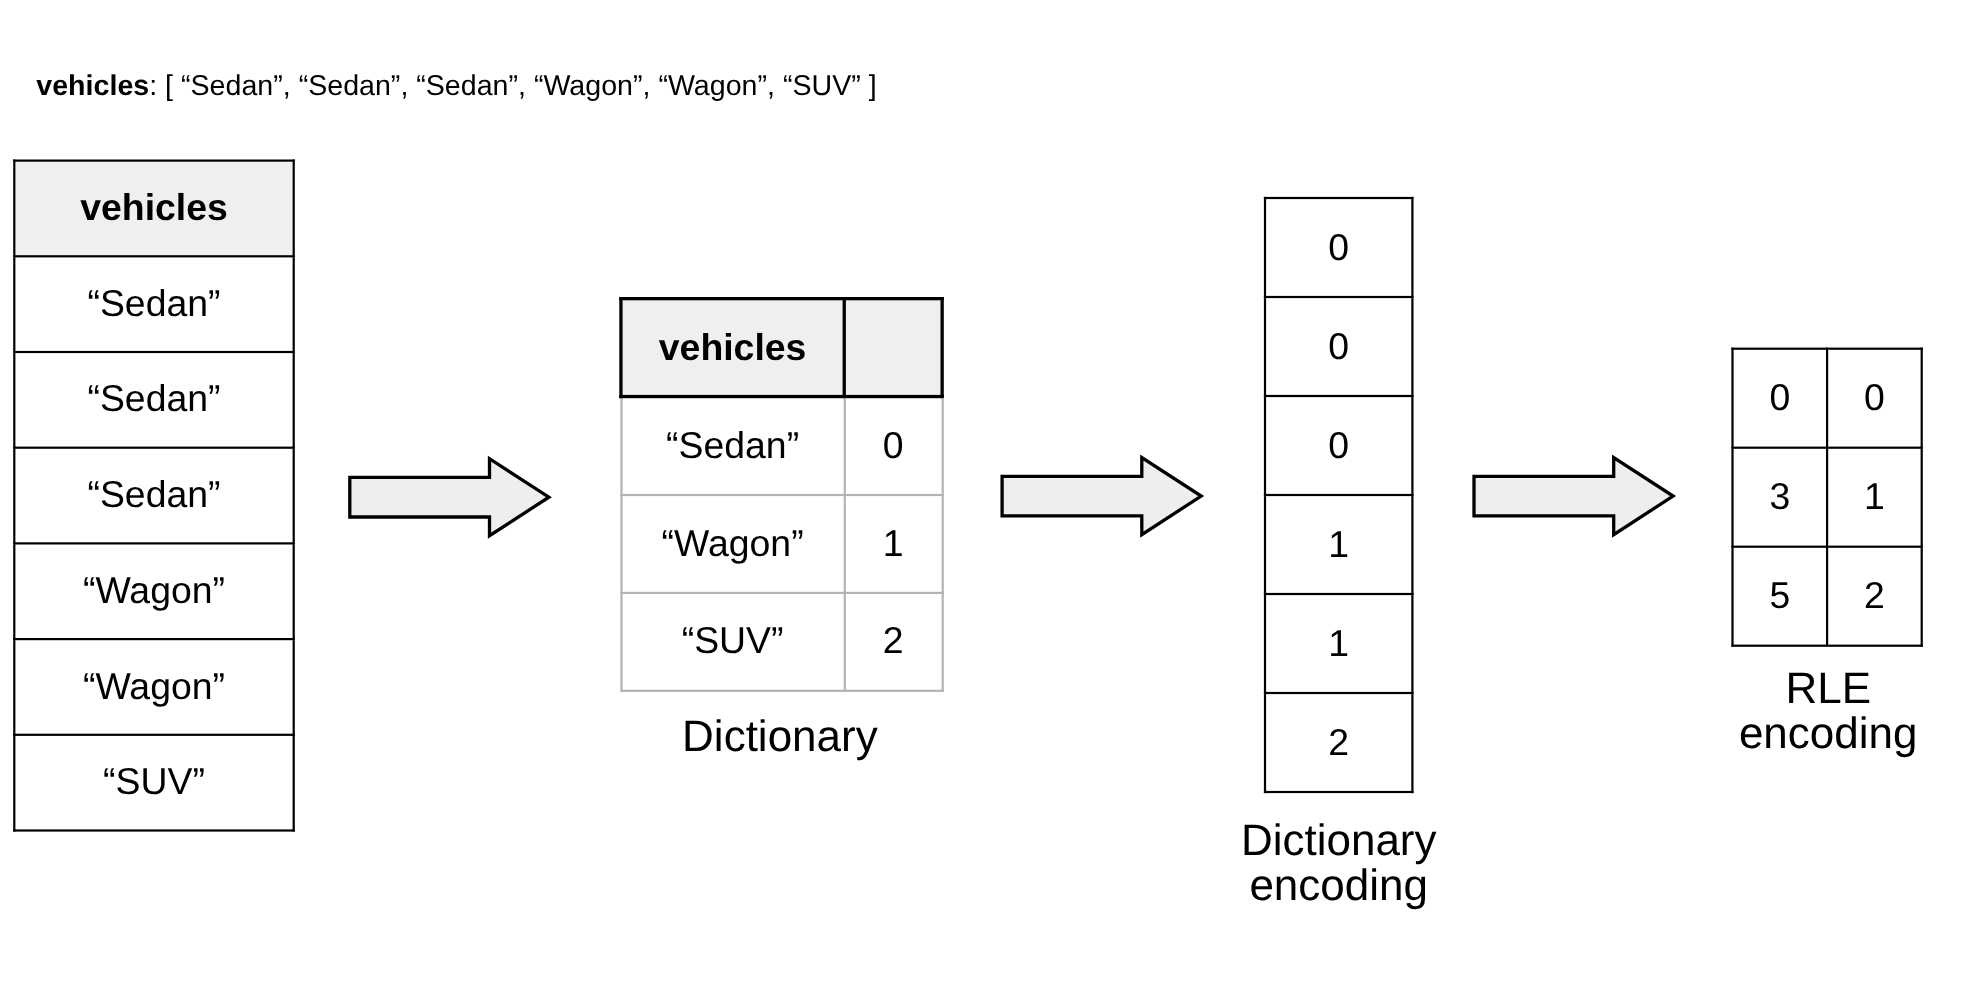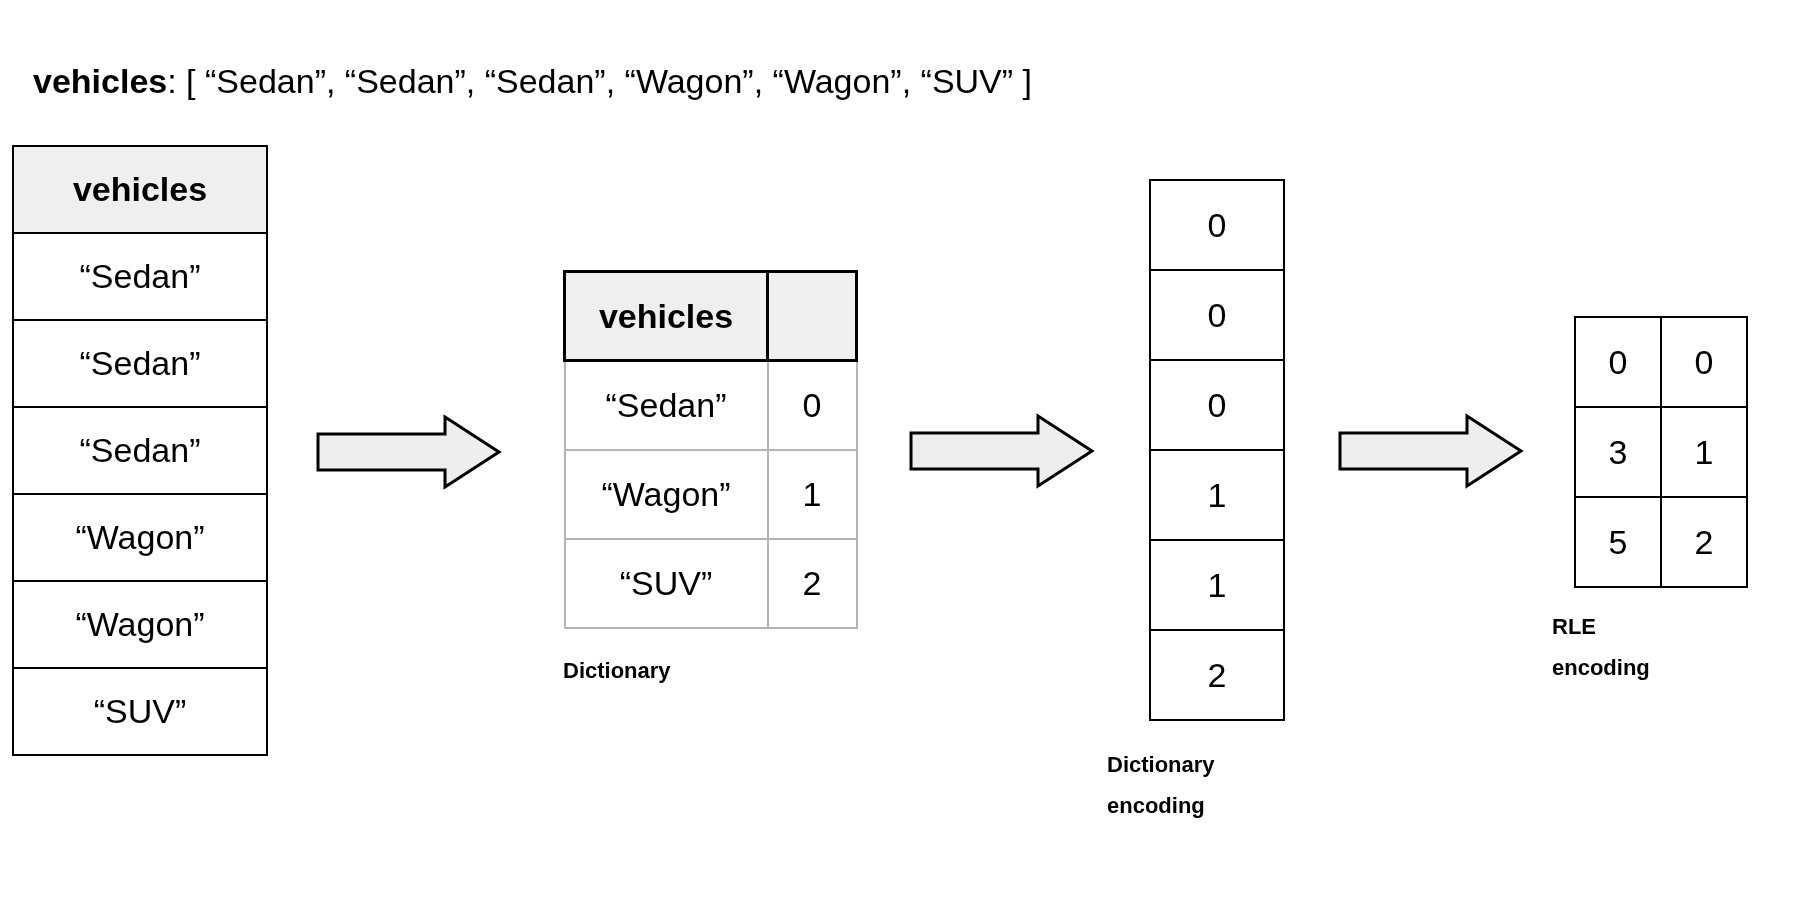--- a/index.html
+++ b/index.html
@@ -10,21 +10,21 @@
     background: #ffffff;
     font-family: "Liberation Sans", sans-serif;
     color: #000000;
     overflow: hidden;
   }
 
   .title {
     position: absolute;
     left: 33px;
     top: 62px;
-    font-size: 34px;
+    font-size: 26px;
     white-space: nowrap;
   }
   .title .b { font-weight: bold; }
 
   table {
     position: absolute;
     border-collapse: collapse;
     table-layout: fixed;
   }
   td, th {
@@ -76,23 +76,24 @@
   .rle td {
     width: 84px;
     height: 88px;
     border: 2px solid #000;
     background: #fff;
   }
 
   
   .caption {
     position: absolute;
-    font-weight: bold;
-    font-size: 22px;
+    font-weight: normal;
+    font-size: 40px;
     line-height: 41px;
+    text-align: center;
   }
   .cap-logical { left: 12px;   top: 772px; width: 256px; }
   .cap-dict    { left: 563px;  top: 650px; width: 292px; }
   .cap-denc    { left: 1107px; top: 744px; width: 220px; }
   .cap-rle     { left: 1552px; top: 606px; width: 220px; }
 
   
   .arrow { position: absolute; width: 186px; height: 76px; }
   .arrow polygon {
     fill: var(--arrow-fill, #eeeeee);

